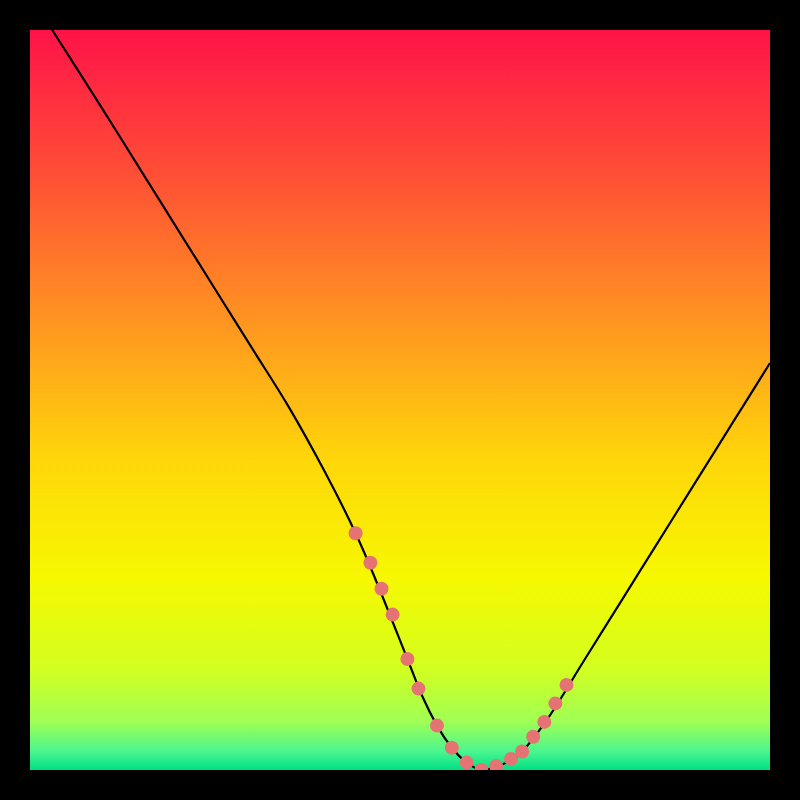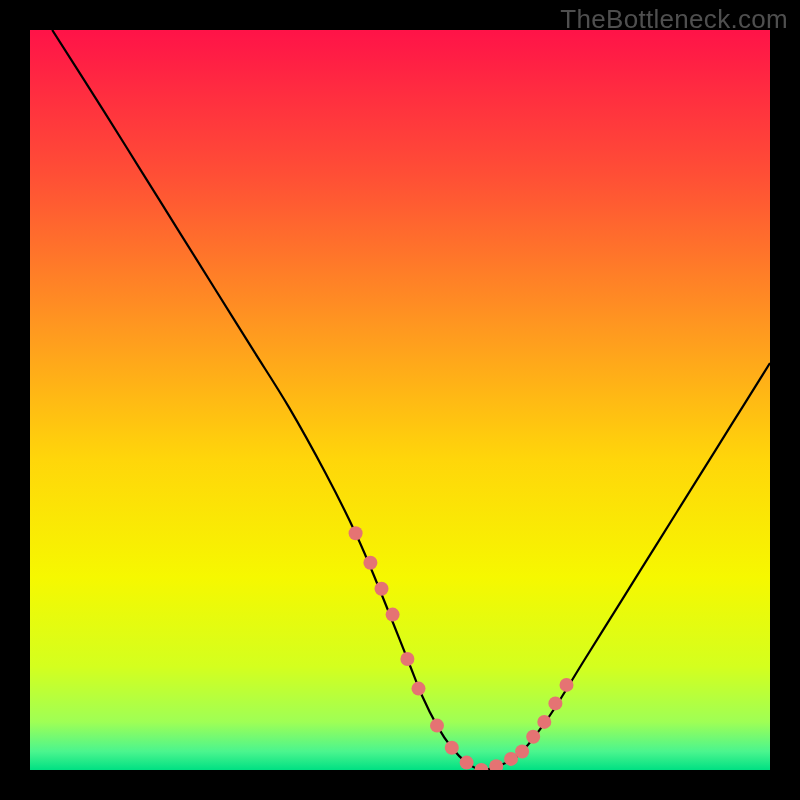--- a/index.html
+++ b/index.html
@@ -33,21 +33,20 @@
     height: 740px;
   }
   .plot svg {
     display: block;
   }
 </style>
 </head>
 <body>
 
 <div class="outer">
-  <div class="watermark">TheBottleneck.com</div>
   <div class="plot">
     <svg id="chart-svg" width="740" height="740" viewBox="0 0 740 740">
         <defs>
           <linearGradient id="bg-grad" x1="0" y1="0" x2="0" y2="1">
             <stop offset="0%" stop-color="#ff1348"></stop>
             <stop offset="20%" stop-color="#ff5035"></stop>
             <stop offset="40%" stop-color="#ff9720"></stop>
             <stop offset="57.99999999999999%" stop-color="#ffd60a"></stop>
             <stop offset="74%" stop-color="#f6f800"></stop>
             <stop offset="86%" stop-color="#d4ff1e"></stop>

